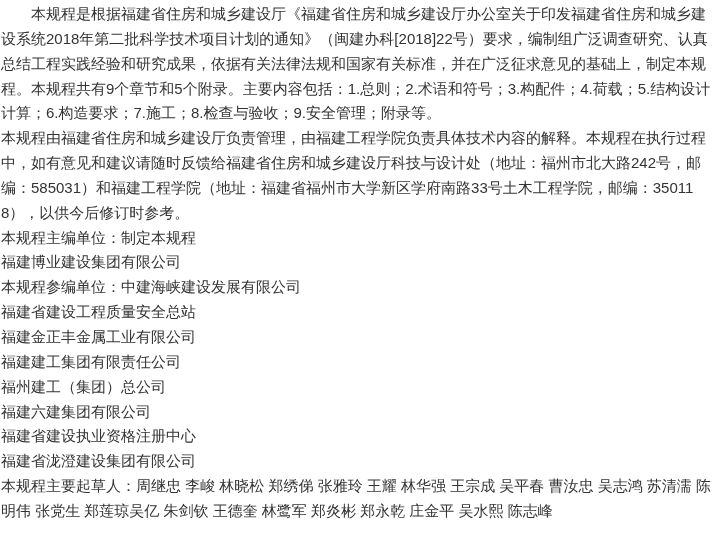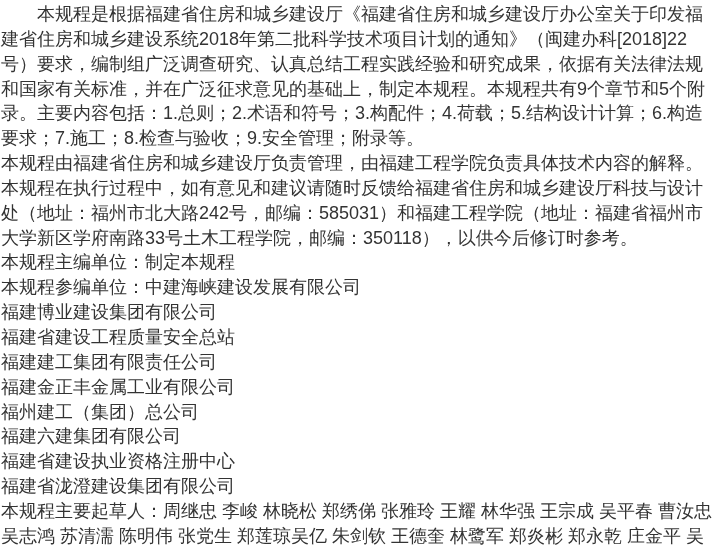--- a/index.html
+++ b/index.html
@@ -11,45 +11,45 @@
     width: 718px;
     height: 549px;
     overflow: hidden;
   }
   .doc {
     box-sizing: border-box;
     width: 718px;
     height: 549px;
     padding: 2px 0 0 1px;
     font-family: "Liberation Sans", "DejaVu Sans", sans-serif;
-    font-size: 18px;
+    font-size: 15px;
     line-height: 24.85px;
     color: #333333;
     word-break: break-all;
     overflow-wrap: anywhere;
   }
   .para {
     margin: 0;
     padding: 0;
   }
   .para.indent {
     text-indent: 2em;
   }
 </style>
 </head>
 <body>
 
 <div class="doc">
   <p class="para indent">本规程是根据福建省住房和城乡建设厅《福建省住房和城乡建设厅办公室关于印发福建省住房和城乡建设系统2018年第二批科学技术项目计划的通知》（闽建办科[2018]22号）要求，编制组广泛调查研究、认真总结工程实践经验和研究成果，依据有关法律法规和国家有关标准，并在广泛征求意见的基础上，制定本规程。本规程共有9个章节和5个附录。主要内容包括：1.总则；2.术语和符号；3.构配件；4.荷载；5.结构设计计算；6.构造要求；7.施工；8.检查与验收；9.安全管理；附录等。</p>
   <p class="para">本规程由福建省住房和城乡建设厅负责管理，由福建工程学院负责具体技术内容的解释。本规程在执行过程中，如有意见和建议请随时反馈给福建省住房和城乡建设厅科技与设计处（地址：福州市北大路242号，邮编：585031）和福建工程学院（地址：福建省福州市大学新区学府南路33号土木工程学院，邮编：350118），以供今后修订时参考。</p>
   <p class="para">本规程主编单位：制定本规程</p>
+  <p class="para">福建博业建设集团有限公司</p>
   <p class="para">本规程参编单位：中建海峡建设发展有限公司</p>
-  <p class="para">福建博业建设集团有限公司</p>
   <p class="para">福建省建设工程质量安全总站</p>
+  <p class="para">福建金正丰金属工业有限公司</p>
   <p class="para">福建建工集团有限责任公司</p>
-  <p class="para">福建金正丰金属工业有限公司</p>
   <p class="para">福州建工（集团）总公司</p>
   <p class="para">福建六建集团有限公司</p>
   <p class="para">福建省建设执业资格注册中心</p>
   <p class="para">福建省泷澄建设集团有限公司</p>
   <p class="para">本规程主要起草人：周继忠 李峻 林晓松 郑绣俤 张雅玲 王耀 林华强 王宗成 吴平春 曹汝忠 吴志鸿 苏清濡 陈明伟 张党生 郑莲琼吴亿 朱剑钦 王德奎 林鹭军 郑炎彬 郑永乾 庄金平 吴水熙 陈志峰</p>
 
 </div>
 
 </body></html>

